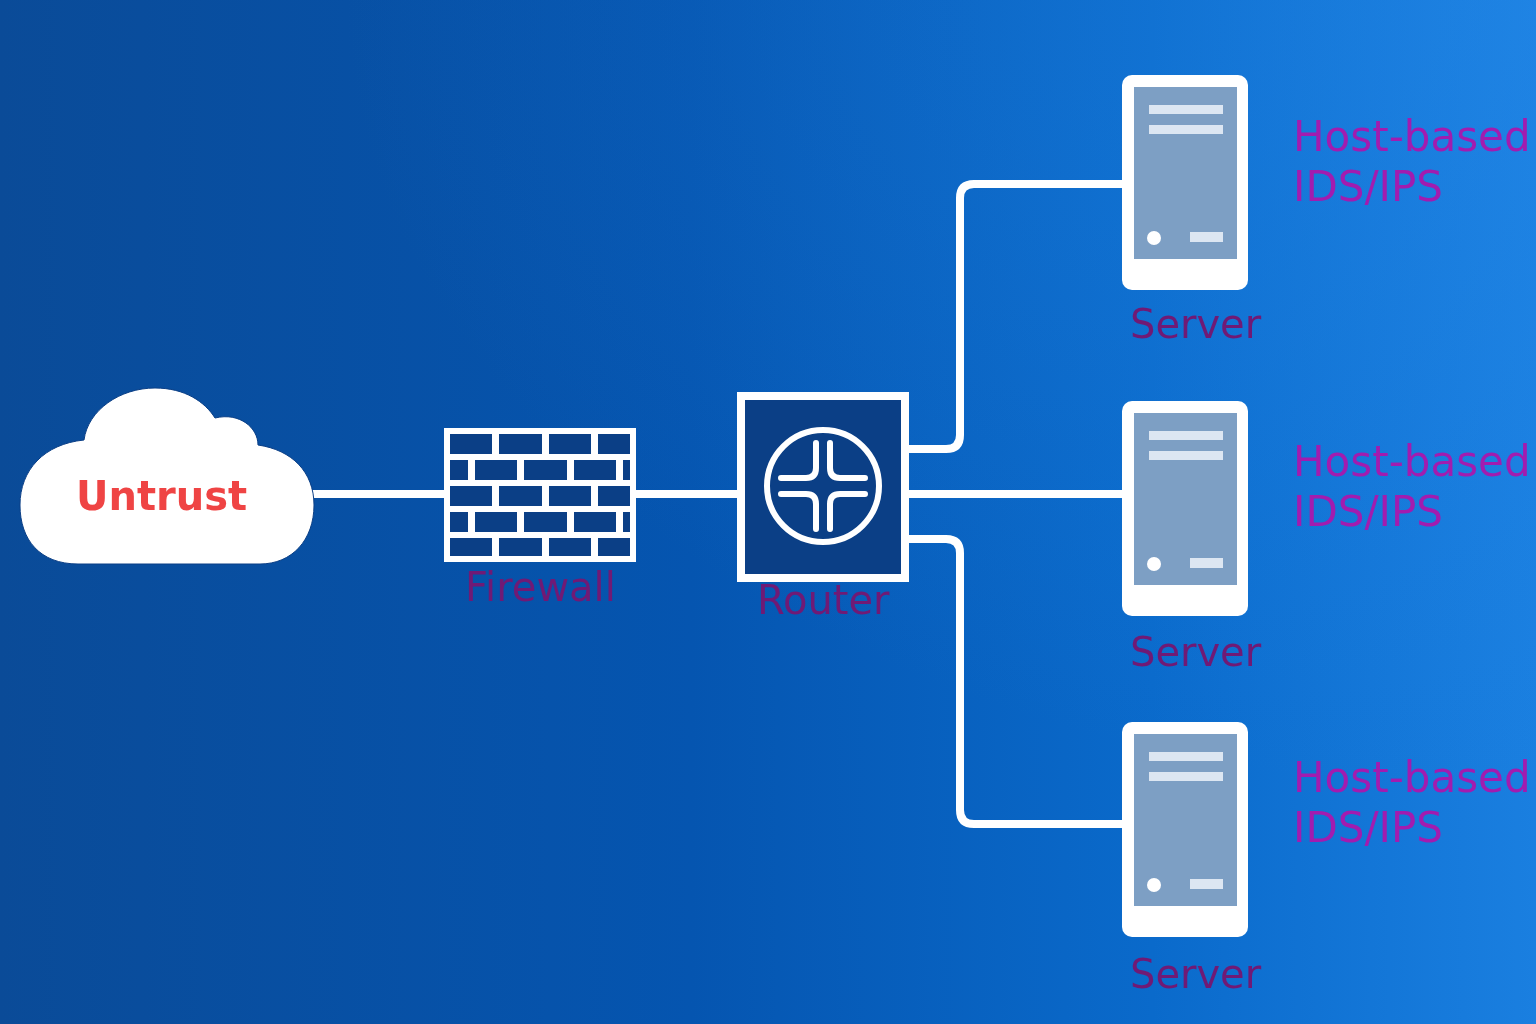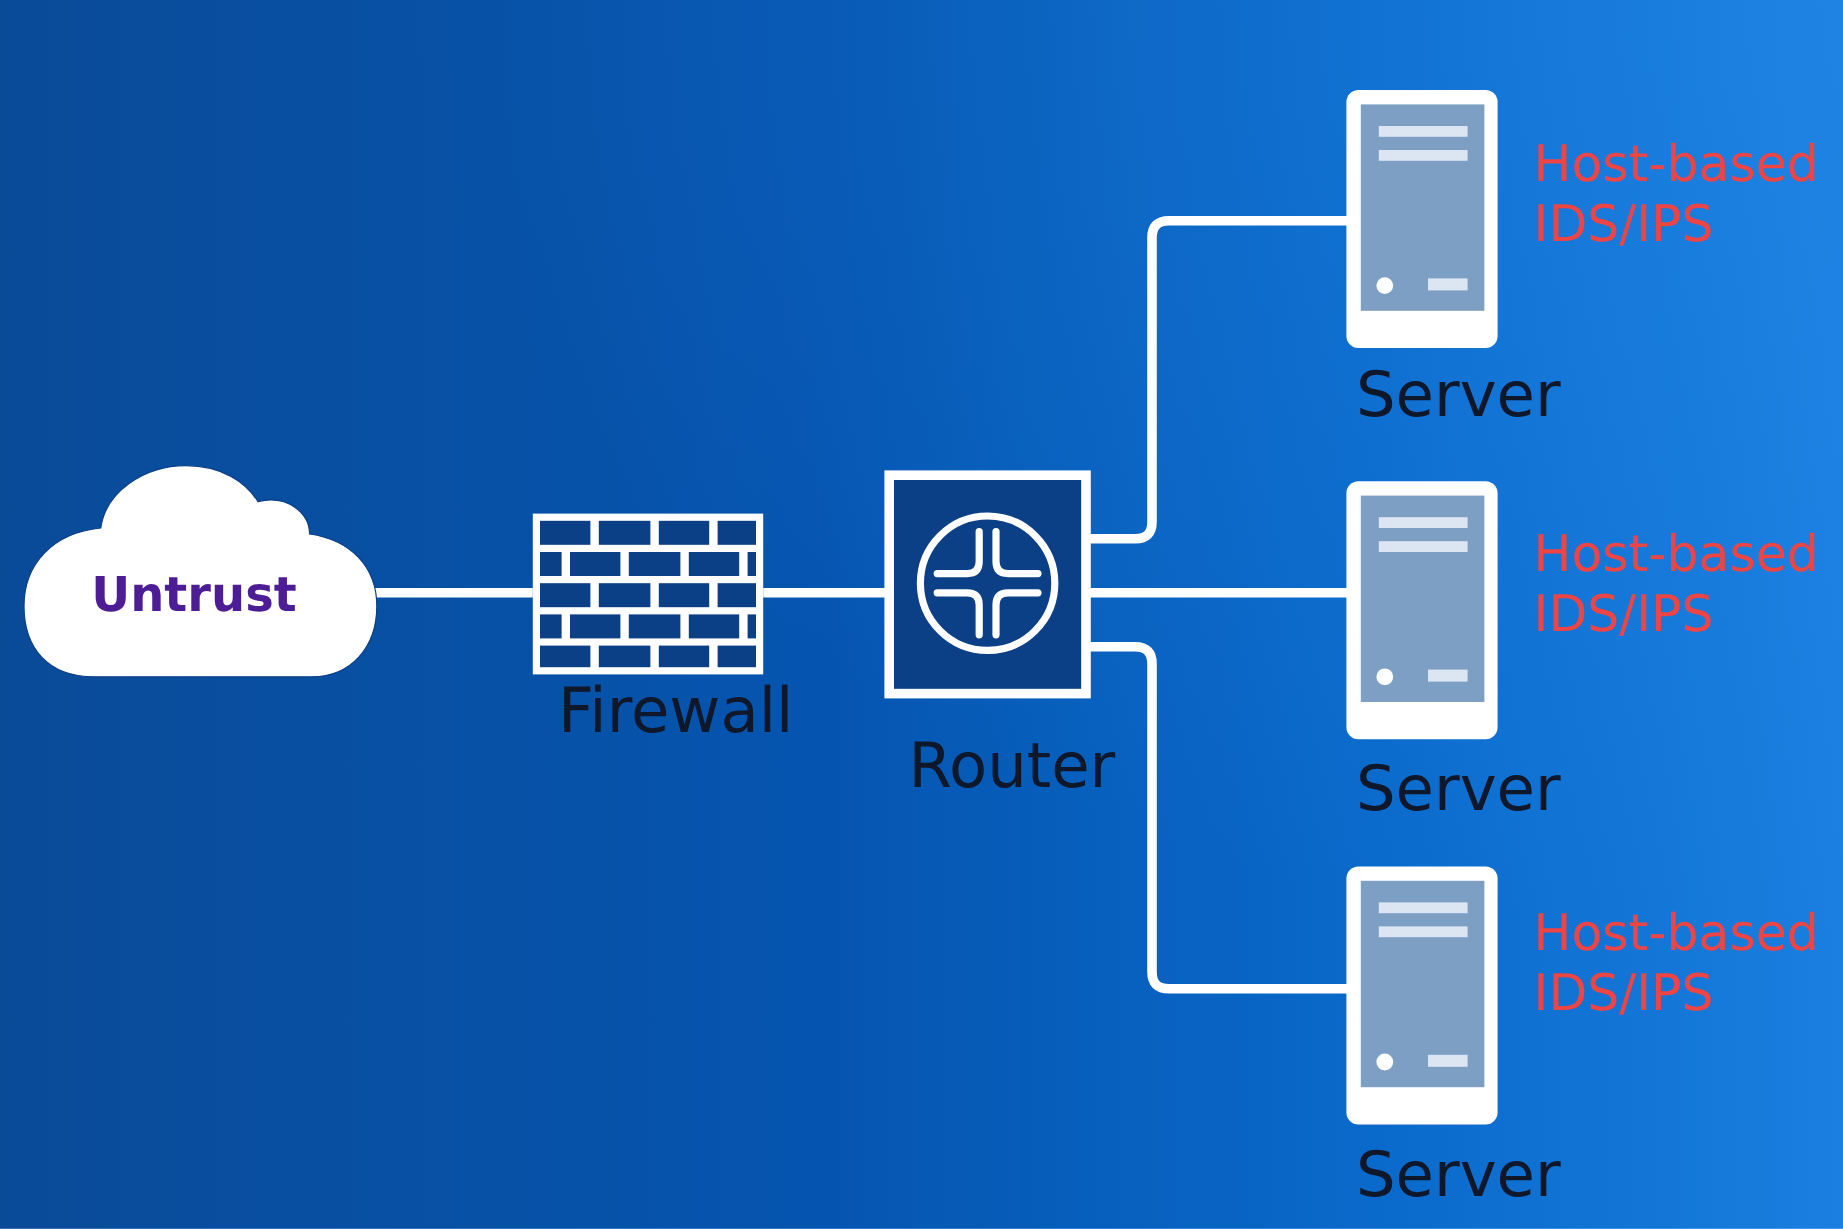--- a/index.html
+++ b/index.html
@@ -9,29 +9,29 @@
     font-family: "DejaVu Sans", sans-serif;
     position: relative;
   }
   .bg-overlay {
     position: absolute; inset: 0;
     background: radial-gradient(ellipse at 100% 0%, rgba(40,140,235,0.35), rgba(0,0,0,0) 55%);
     pointer-events: none;
   }
   svg.diagram { position: absolute; left: 0; top: 0; }
   .label {
-    position: absolute; color: #0f172a; font-size: 52px; white-space: nowrap;
+    position: absolute; color: #701a75; font-size: 40px; white-space: nowrap;
     line-height: 1;
   }
   .cloud-label {
-    position: absolute; color: #4c1d95; font-weight: bold; font-size: 40px;
+    position: absolute; color: #ef4444; font-weight: bold; font-size: 40px;
     line-height: 1; white-space: nowrap;
   }
   .host-label {
-    position: absolute; color: #ef4444; font-size: 42px; line-height: 50px; white-space: nowrap;
+    position: absolute; color: #a21caf; font-size: 42px; line-height: 50px; white-space: nowrap; margin-left: 15px;
   }
 </style>
 </head>
 <body>
 
 <div class="bg-overlay"></div>
 
 <svg class="diagram" width="1536" height="1024" viewBox="0 0 1536 1024">
 
   <g fill="none" stroke="#ffffff" stroke-width="8" stroke-linejoin="round">
@@ -119,21 +119,21 @@
     <rect x="12" y="12" width="103" height="172" fill="#7d9fc4"></rect>
     <rect x="27" y="30" width="74" height="9" fill="#dce6f2"></rect>
     <rect x="27" y="50" width="74" height="9" fill="#dce6f2"></rect>
     <circle cx="32" cy="163" r="7" fill="#ffffff"></circle>
     <rect x="68" y="157" width="33" height="10" fill="#dce6f2"></rect>
   </g>
 </svg>
 
 <div class="cloud-label" style="left:76px; top:476px;">Untrust</div>
 <div class="label" style="left:465px; top:567px;">Firewall</div>
-<div class="label" style="left:757px; top:613px;">Router</div>
+<div class="label" style="left:757px; top:580px;">Router</div>
 
 <div class="label" style="left:1130px; top:304px;">Server</div>
 <div class="label" style="left:1130px; top:632px;">Server</div>
 <div class="label" style="left:1130px; top:954px;">Server</div>
 
 <div class="host-label" style="left:1278px; top:112px;">
   <div>Host-based</div>
   <div>IDS/IPS</div>
 </div>
 <div class="host-label" style="left:1278px; top:437px;">

